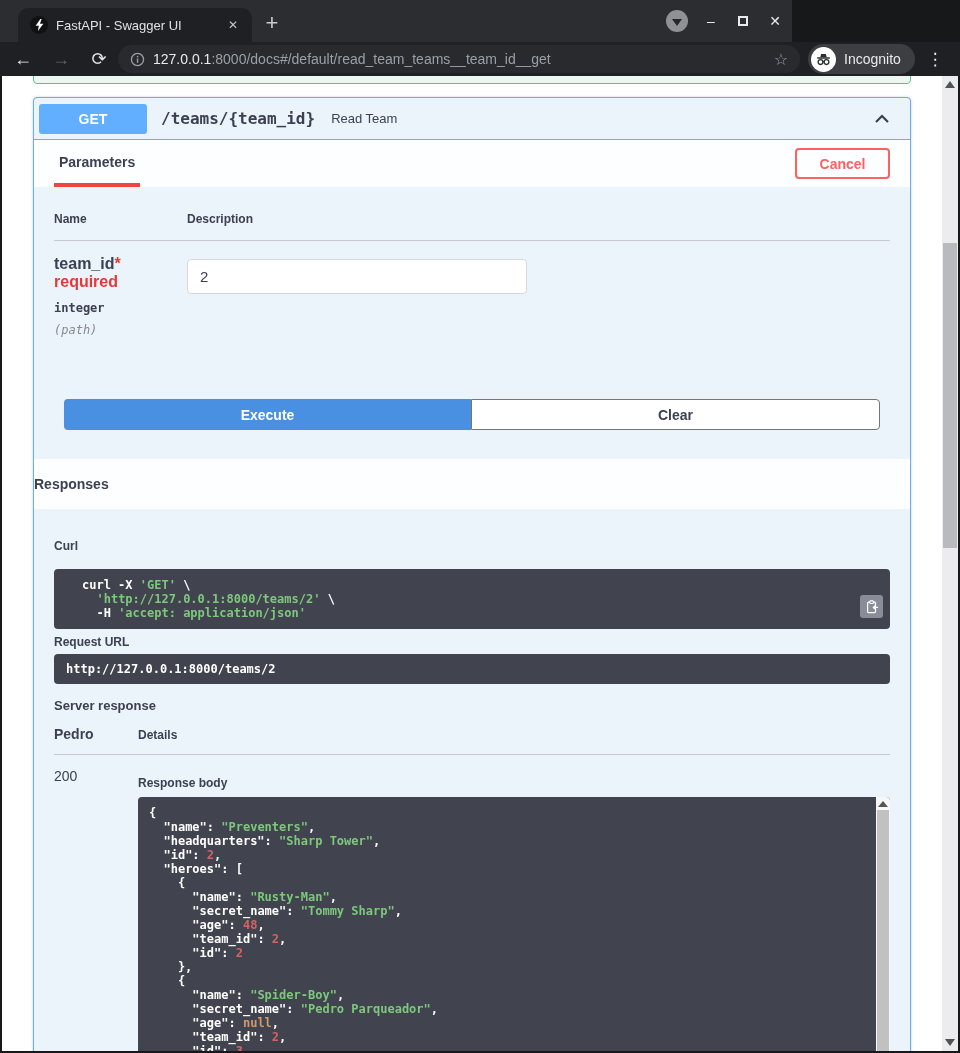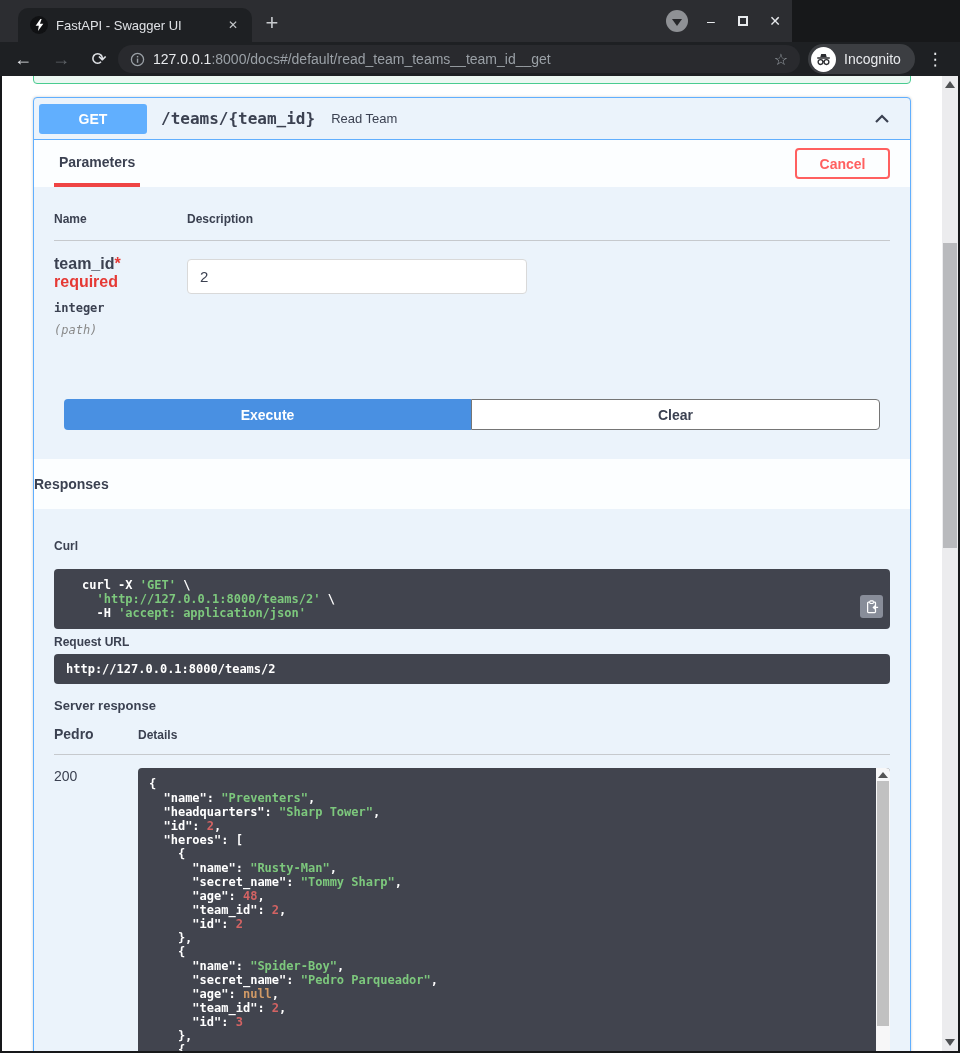--- a/index.html
+++ b/index.html
@@ -246,20 +246,21 @@
         <div class="srvlbl">Server response</div>
 
         <div class="codehead">
           <span class="ch1">Pedro</span>
           <span class="ch2">Details</span>
         </div>
 
         <div class="coderow">
           <span class="code200">200</span>
           <div class="detail">
+            <div class="rblbl">Response body</div>
             <div class="rbbox">
               <pre id="respjson"><div><span class="tok-p"></span><span class="tok-p">{</span></div><div><span class="tok-p">  </span><span class="tok-k">"name"</span><span class="tok-p">: </span><span class="tok-s">"Preventers"</span><span class="tok-p">,</span></div><div><span class="tok-p">  </span><span class="tok-k">"headquarters"</span><span class="tok-p">: </span><span class="tok-s">"Sharp Tower"</span><span class="tok-p">,</span></div><div><span class="tok-p">  </span><span class="tok-k">"id"</span><span class="tok-p">: </span><span class="tok-n">2</span><span class="tok-p">,</span></div><div><span class="tok-p">  </span><span class="tok-k">"heroes"</span><span class="tok-p">: </span><span class="tok-p">[</span></div><div><span class="tok-p">    </span><span class="tok-p">{</span></div><div><span class="tok-p">      </span><span class="tok-k">"name"</span><span class="tok-p">: </span><span class="tok-s">"Rusty-Man"</span><span class="tok-p">,</span></div><div><span class="tok-p">      </span><span class="tok-k">"secret_name"</span><span class="tok-p">: </span><span class="tok-s">"Tommy Sharp"</span><span class="tok-p">,</span></div><div><span class="tok-p">      </span><span class="tok-k">"age"</span><span class="tok-p">: </span><span class="tok-n">48</span><span class="tok-p">,</span></div><div><span class="tok-p">      </span><span class="tok-k">"team_id"</span><span class="tok-p">: </span><span class="tok-n">2</span><span class="tok-p">,</span></div><div><span class="tok-p">      </span><span class="tok-k">"id"</span><span class="tok-p">: </span><span class="tok-n">2</span><span class="tok-p"></span></div><div><span class="tok-p">    },</span></div><div><span class="tok-p">    </span><span class="tok-p">{</span></div><div><span class="tok-p">      </span><span class="tok-k">"name"</span><span class="tok-p">: </span><span class="tok-s">"Spider-Boy"</span><span class="tok-p">,</span></div><div><span class="tok-p">      </span><span class="tok-k">"secret_name"</span><span class="tok-p">: </span><span class="tok-s">"Pedro Parqueador"</span><span class="tok-p">,</span></div><div><span class="tok-p">      </span><span class="tok-k">"age"</span><span class="tok-p">: </span><span class="tok-n0">null</span><span class="tok-p">,</span></div><div><span class="tok-p">      </span><span class="tok-k">"team_id"</span><span class="tok-p">: </span><span class="tok-n">2</span><span class="tok-p">,</span></div><div><span class="tok-p">      </span><span class="tok-k">"id"</span><span class="tok-p">: </span><span class="tok-n">3</span><span class="tok-p"></span></div><div><span class="tok-p">    },</span></div><div><span class="tok-p">    </span><span class="tok-p">{</span></div></pre>
               <div class="inner-sb">
                 <span class="up"></span>
                 <span class="thumb"></span>
               </div>
             </div>
           </div>
         </div>
       </div>

